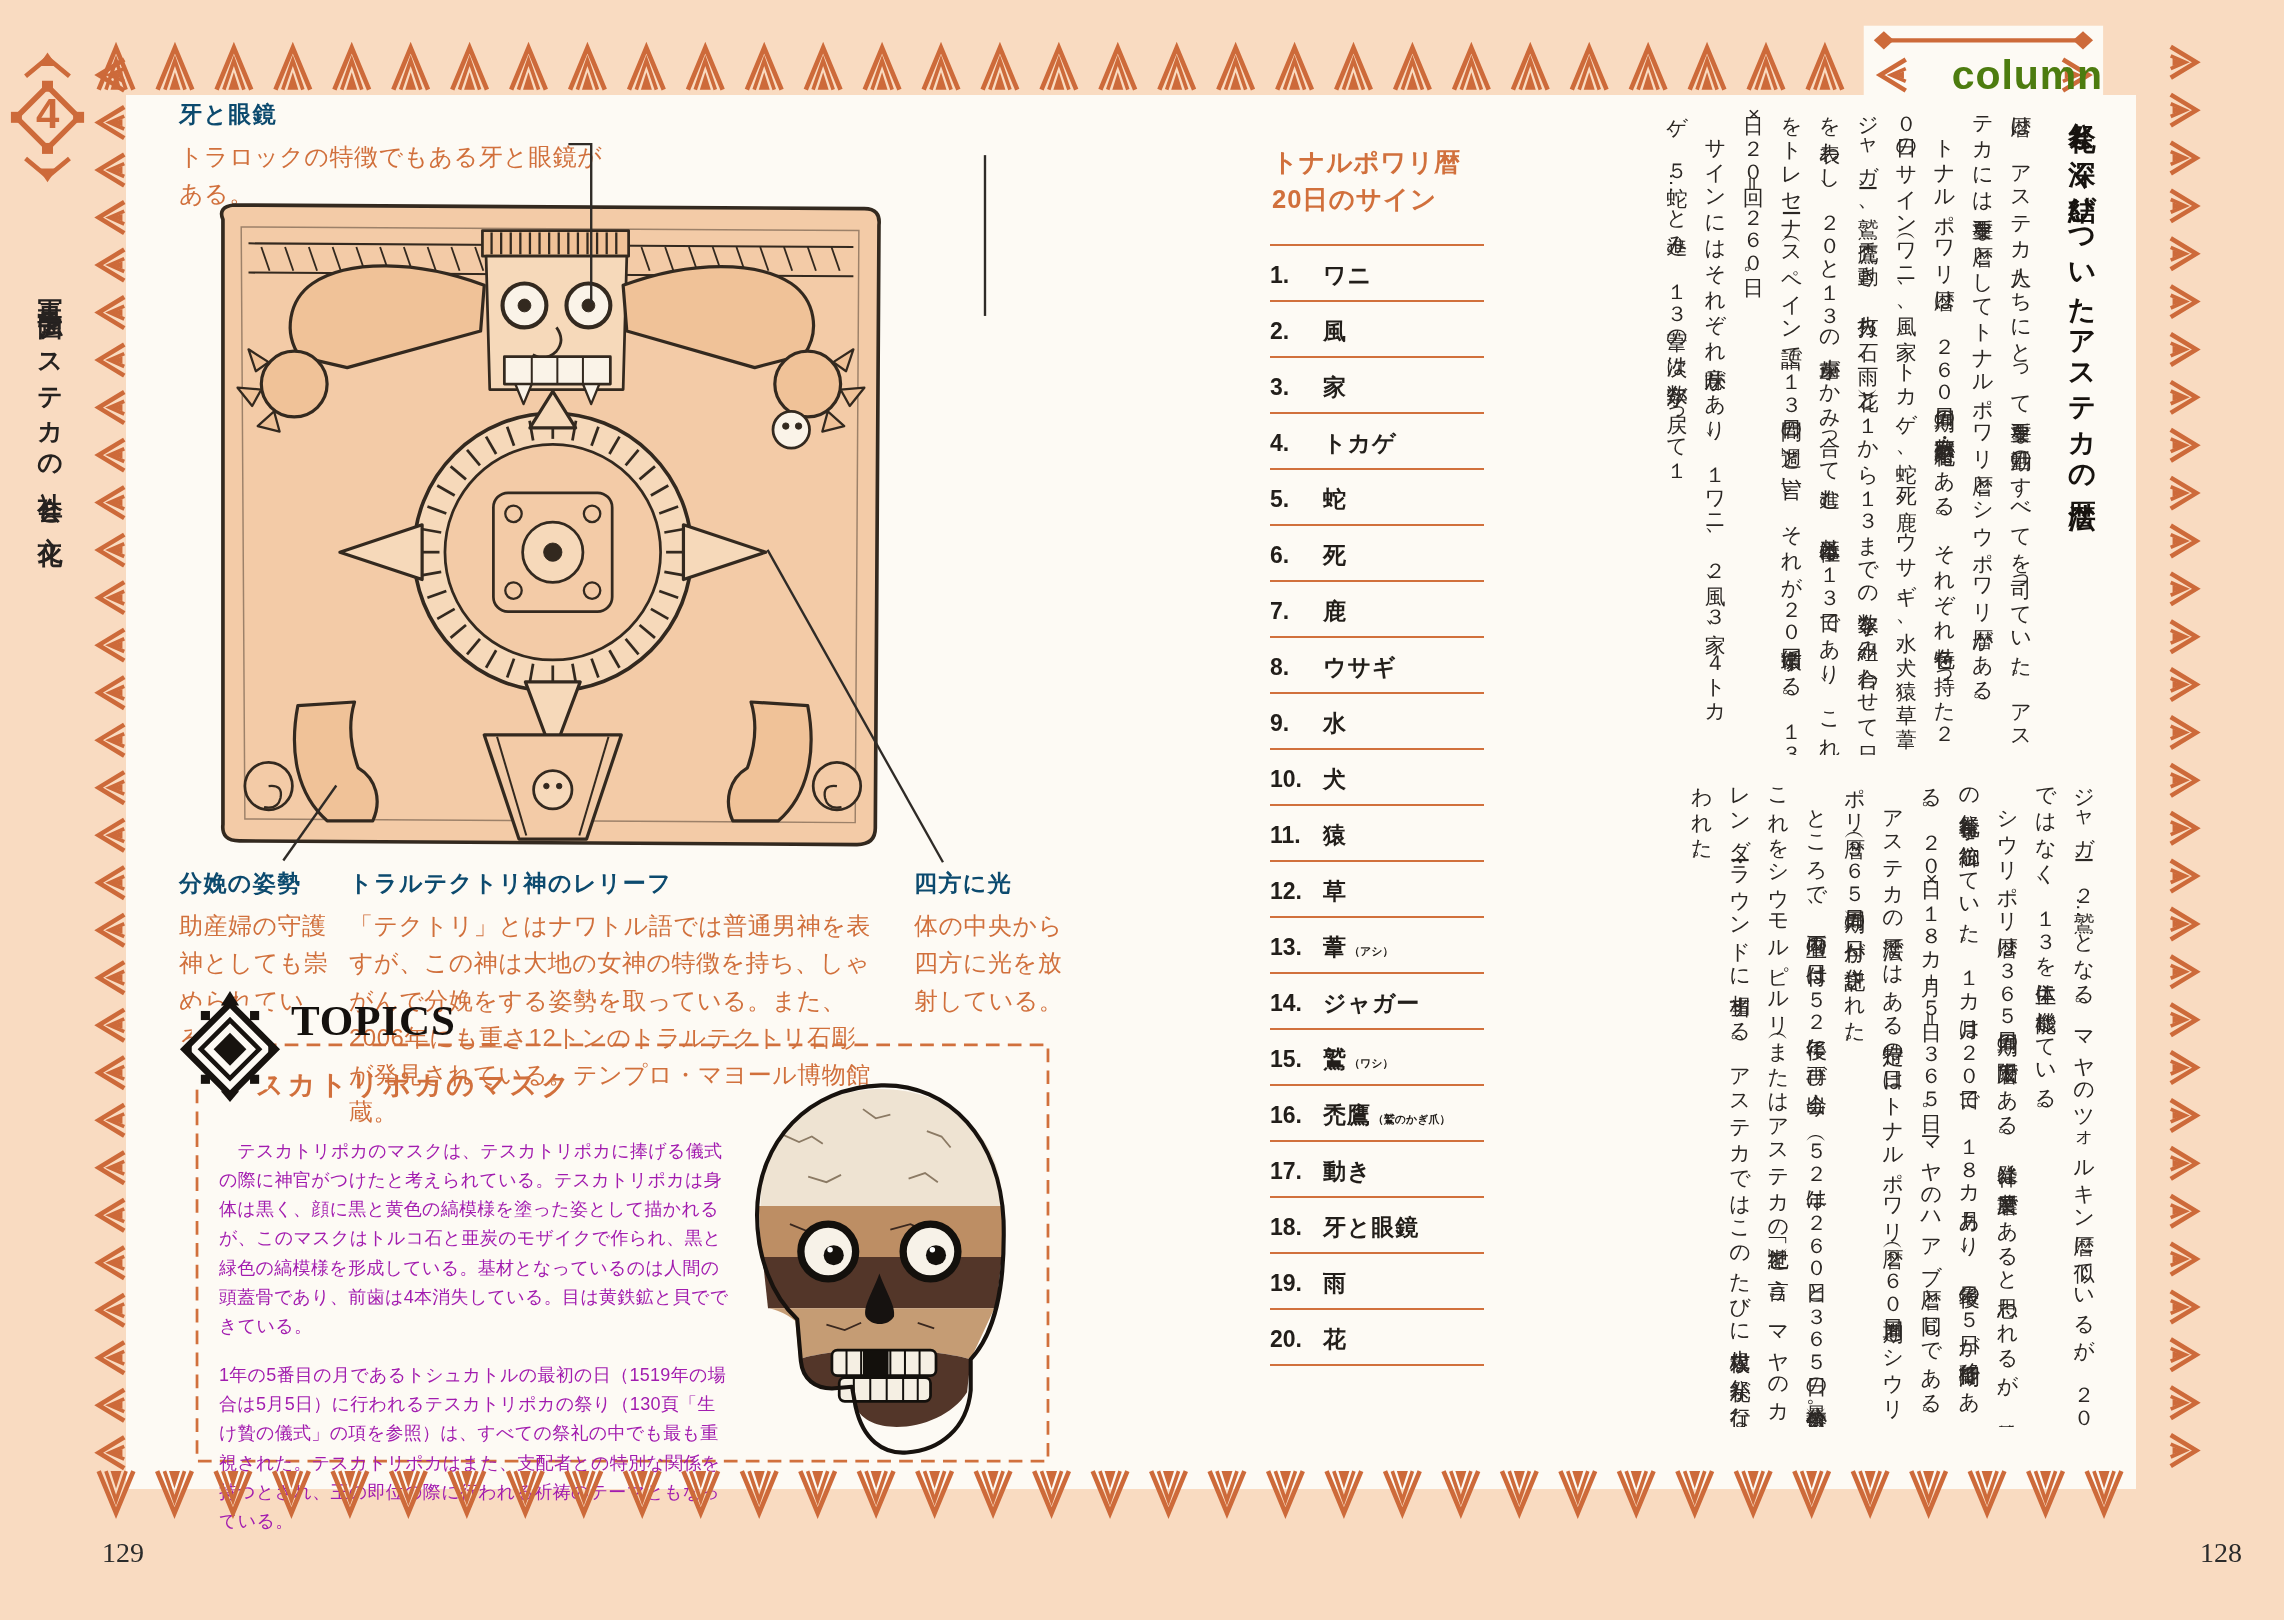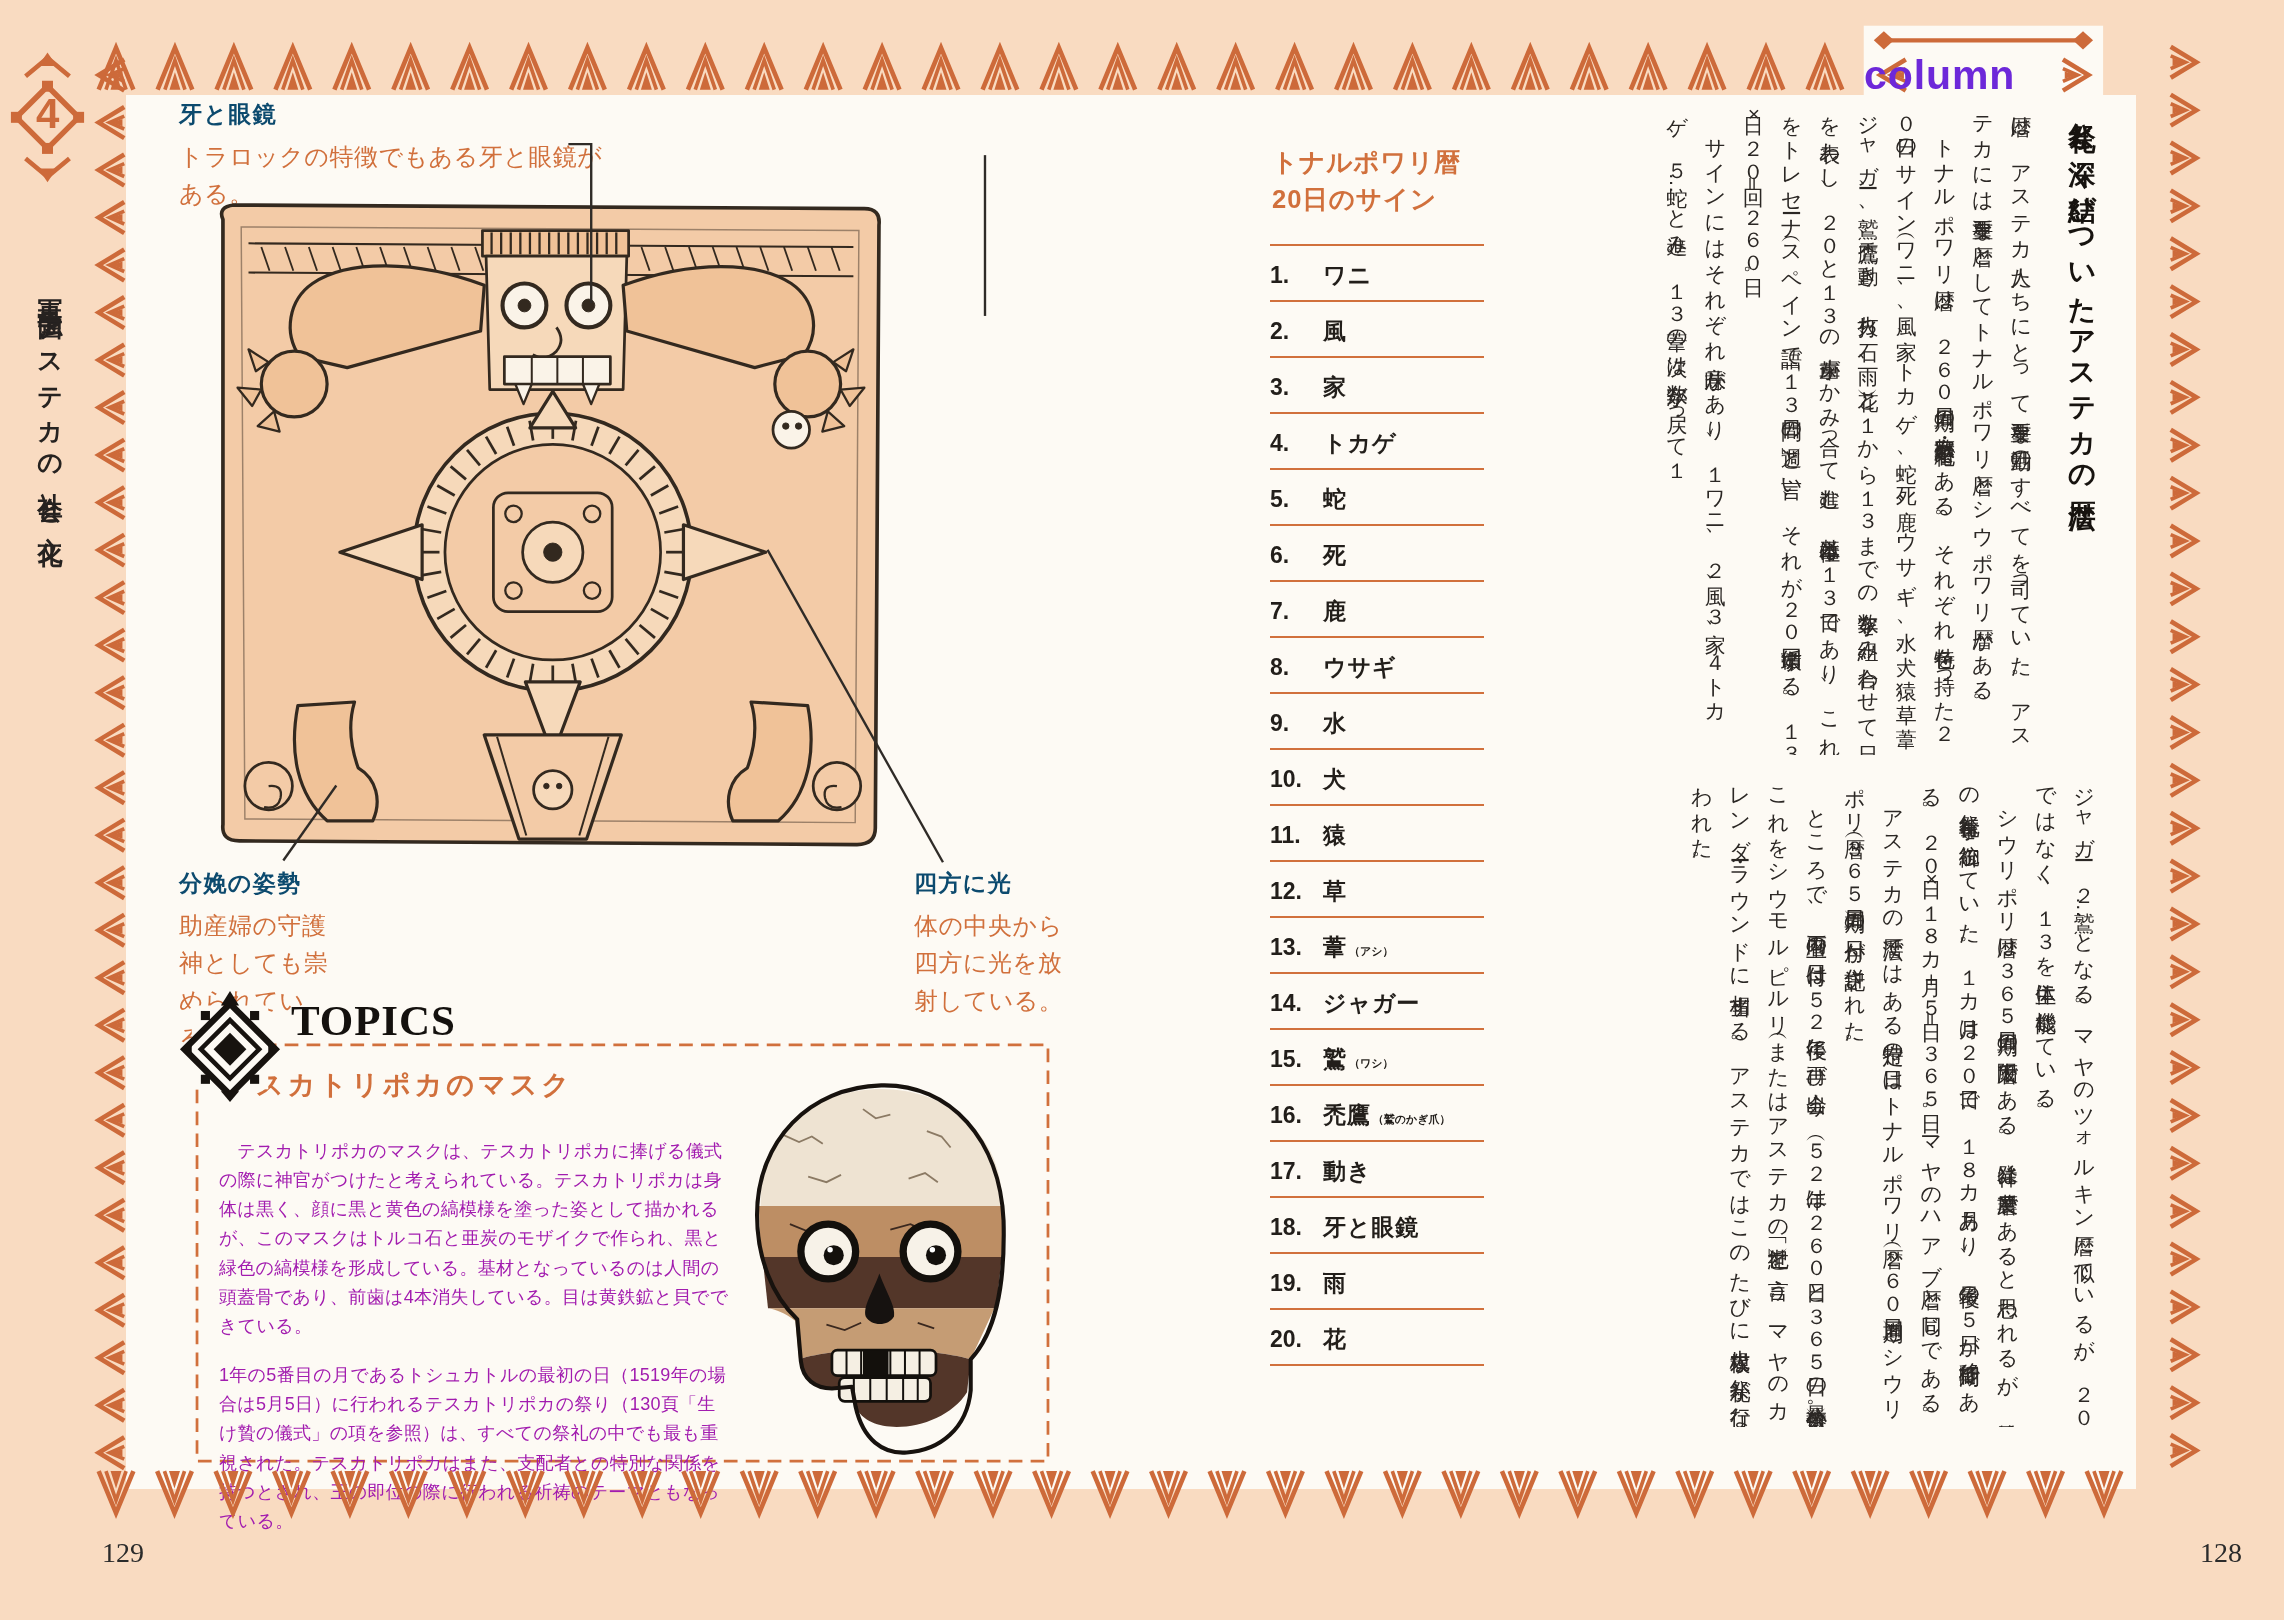--- a/index.html
+++ b/index.html
@@ -41,21 +41,21 @@
   
   .v-band{position:absolute;writing-mode:vertical-rl;text-orientation:mixed;
      color:#2b2724;overflow:hidden;}
   .v-band h2{font-size:27.4px;font-weight:bold;letter-spacing:2.3px;line-height:1.5;
      margin-block-end:22px;color:#17130f;}
   .v-band p{font-size:21px;line-height:1.82;letter-spacing:1.4px;margin:0;}
 
   .pageno{position:absolute;font-family:"Liberation Serif",serif;font-size:28px;color:#2b2b2b;}
 
   .column-word{position:absolute;left:1864px;top:51px;width:239px;height:49px;line-height:49px;
-     text-align:left;font-size:41px;font-weight:bold;color:#6d28d9;z-index:7;letter-spacing:0.9px;}
+     text-align:right;font-size:41px;font-weight:bold;color:#4d7c0f;z-index:7;letter-spacing:0.9px;}
 </style>
 </head>
 <body>
 
 <div class="page">
 
   <div class="paper"></div>
 
   <svg class="layer" width="2284" height="1621" viewBox="0 0 2500 1774">
     <defs>
@@ -415,20 +415,24 @@
       <path d="M938,70 L938,246"></path>
       <path d="M892,844 L700,502"></path>
       <path d="M170,842 L228,760"></path>
     </g>
   </svg>
 
   <div class="abs" style="left:179px;top:868px;width:169px;">
     <div class="ann-h">分娩の姿勢</div>
     <div class="ann-c">助産婦の守護神としても崇められている。</div>
   </div>
+  <div class="abs" style="left:349px;top:868px;width:528px;">
+    <div class="ann-h">トラルテクトリ神のレリーフ</div>
+    <div class="ann-c">「テクトリ」とはナワトル語では普通男神を表すが、この神は大地の女神の特徴を持ち、しゃがんで分娩をする姿勢を取っている。また、2006年にも重さ12トンのトラルテクトリ石彫が発見されている。テンプロ・マヨール博物館蔵。</div>
+  </div>
   <div class="abs" style="left:914px;top:868px;width:155px;">
     <div class="ann-h">四方に光</div>
     <div class="ann-c">体の中央から四方に光を放射している。</div>
   </div>
 
   <svg class="abs" style="left:179px;top:989px;z-index:3" width="102" height="115" viewBox="0 0 112 126">
     <rect x="14" y="18" width="84" height="92" fill="#fdfaf4"></rect>
     <path d="M56,16 L106,66 L56,116 L6,66 Z" fill="#fdfaf4" stroke="#17130f" stroke-width="7"></path>
     <path d="M56,34 L88,66 L56,98 L24,66 Z" fill="none" stroke="#17130f" stroke-width="5"></path>
     <path d="M56,48 L74,66 L56,84 L38,66 Z" fill="#17130f"></path>

